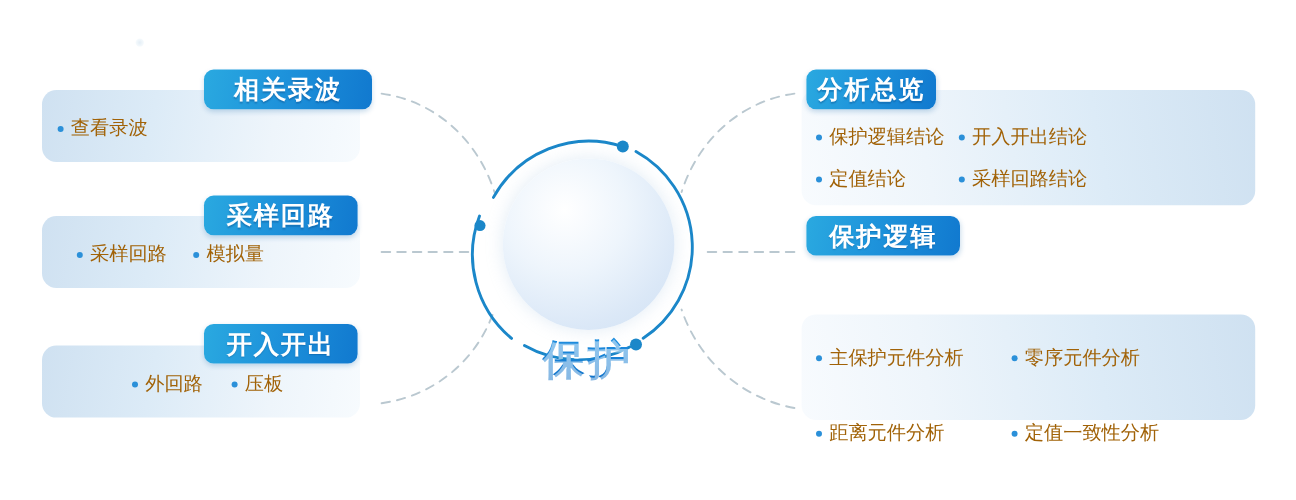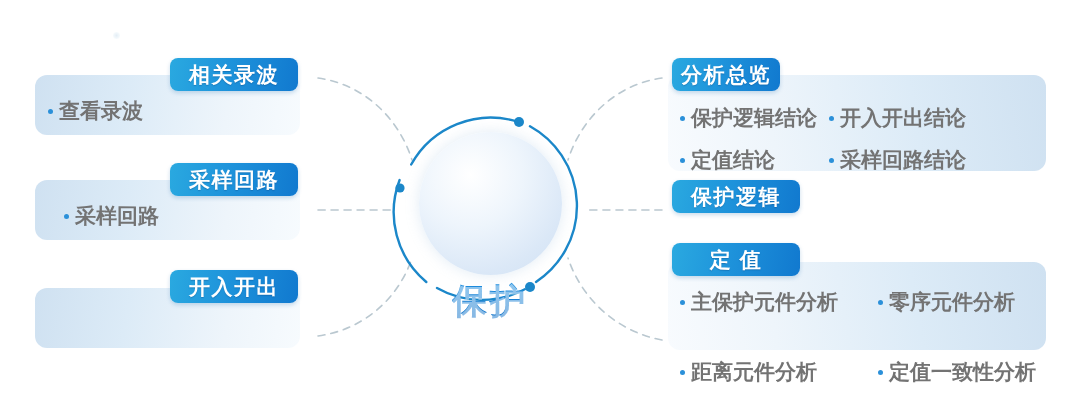--- a/index.html
+++ b/index.html
@@ -79,21 +79,21 @@
     display:flex;align-items:center;
     font-size:19px;color:#4a5560;white-space:nowrap;
     line-height:1.45;
   }
   .dot{
     width:5px;height:5px;border-radius:50%;
     background:#2b90d9;
     margin-right:6px;flex:0 0 auto;
     display:inline-block;
   }
-  .item-label{font-size:21px;color:#737373;font-weight:bold;}
+  .item-label{font-size:16px;color:#a16207;}
 
   
   .speck{
     position:absolute;left:113px;top:32px;width:7px;height:7px;
     border-radius:50%;
     background:radial-gradient(circle,#e4eef6 0%,#f4f9fc 60%,rgba(255,255,255,0) 100%);
   }
 </style>
 </head>
 <body>
@@ -129,39 +129,53 @@
   </svg>
 
   <div class="hub">
     <div class="hub-inner"></div>
     <div class="hub-text">
       <span>保护</span>
     </div>
   </div>
 
   <div class="panel left" style="left:35px;top:75px;width:265px;height:60px;"></div>
-  <div class="badge" style="left:170px;top:58px;width:128px;">相关录波</div>
+  <div class="badge" style="left:170px;top:58px;width:140px;">相关录波</div>
   <div class="items two-col" style="left:48px;top:96px;column-gap:16px;">
     <div class="item">
       <span class="dot"></span>
       <span class="item-label">查看录波</span>
     </div>
   </div>
 
   <div class="panel left" style="left:35px;top:180px;width:265px;height:60px;"></div>
   <div class="badge" style="left:170px;top:163px;width:128px;">采样回路</div>
   <div class="items two-col" style="left:64px;top:201px;column-gap:22px;">
     <div class="item">
       <span class="dot"></span>
       <span class="item-label">采样回路</span>
     </div>
+    <div class="item">
+      <span class="dot"></span>
+      <span class="item-label">模拟量</span>
+    </div>
   </div>
 
   <div class="panel left" style="left:35px;top:288px;width:265px;height:60px;"></div>
   <div class="badge" style="left:170px;top:270px;width:128px;">开入开出</div>
+  <div class="items two-col" style="left:110px;top:309px;column-gap:24px;">
+    <div class="item">
+      <span class="dot"></span>
+      <span class="item-label">外回路</span>
+    </div>
+    <div class="item">
+      <span class="dot"></span>
+      <span class="item-label">压板</span>
+    </div>
+  </div>
 
   <div class="panel right" style="left:668px;top:75px;width:378px;height:96px;"></div>
   <div class="badge" style="left:672px;top:58px;width:108px;">分析总览</div>
   <div class="items two-col" style="left:680px;top:103px;column-gap:56px;row-gap:6px;gap:12px;">
     <div class="item">
       <span class="dot"></span>
       <span class="item-label">保护逻辑结论</span>
     </div>
     <div class="item">
       <span class="dot"></span>
@@ -173,21 +187,20 @@
     </div>
     <div class="item">
       <span class="dot"></span>
       <span class="item-label">采样回路结论</span>
     </div>
   </div>
 
   <div class="badge" style="left:672px;top:180px;width:128px;">保护逻辑</div>
 
   <div class="panel right" style="left:668px;top:262px;width:378px;height:88px;"></div>
-  <div class="badge" style="left:672px;top:243px;width:128px;">定 值</div>
   <div class="items two-col" style="left:680px;top:287px;column-gap:36px;row-gap:6px;gap:40px;">
     <div class="item">
       <span class="dot"></span>
       <span class="item-label">主保护元件分析</span>
     </div>
     <div class="item">
       <span class="dot"></span>
       <span class="item-label">零序元件分析</span>
     </div>
     <div class="item">

